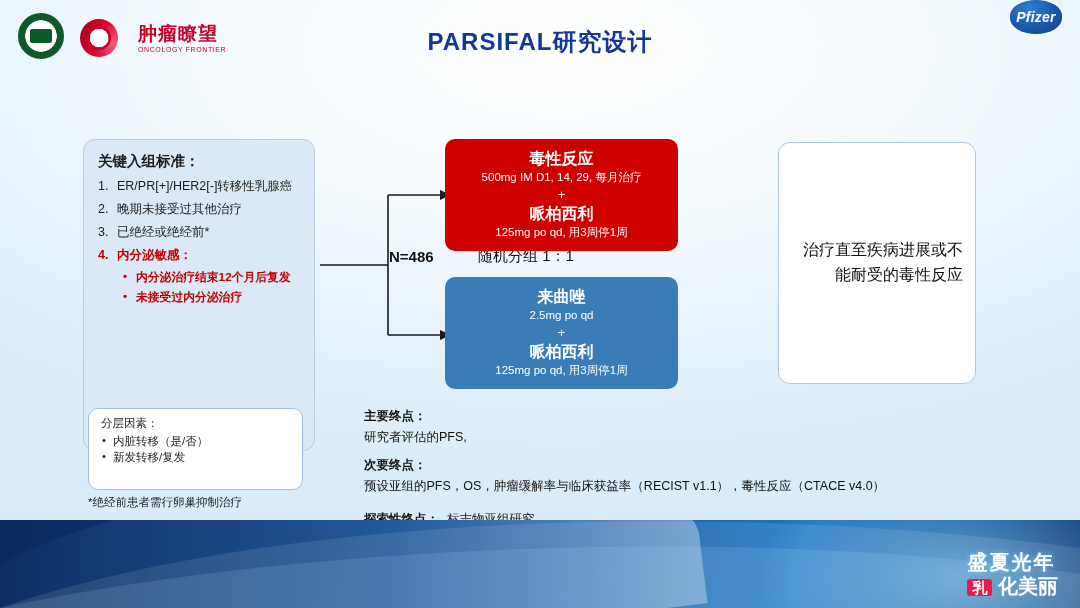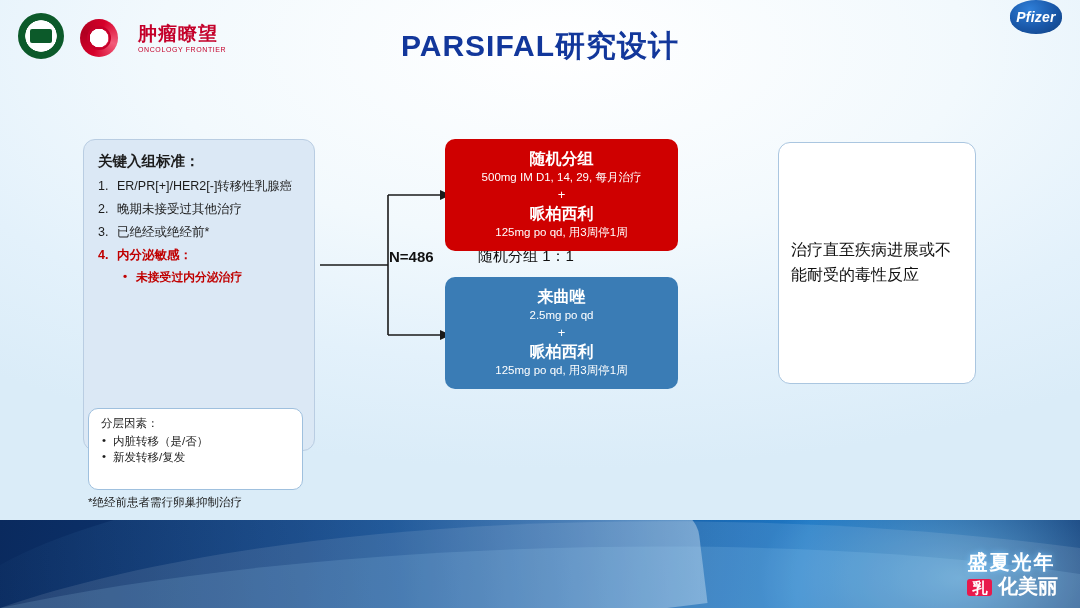--- a/index.html
+++ b/index.html
@@ -68,21 +68,21 @@
   .logo-pfizer {
     position:absolute; right:18px; top:0; width:52px; height:34px;
     border-radius:50%/46%;
     background:radial-gradient(ellipse at 38% 28%, #2f7fd8 0%, #1957a8 55%, #10407f 100%);
     color:#ffffff; font-style:italic; font-weight:bold; font-size:14px;
     display:flex; align-items:center; justify-content:center;
     letter-spacing:0.2px;
   }
   .slide-title {
     position:absolute; left:0; top:26px; width:1080px; text-align:center;
-    font-size:30px; font-weight:bold; color:#12379b;
+    font-size:24px; font-weight:bold; color:#12379b;
     letter-spacing:1px;
   }
   
   .criteria-box {
     position:absolute; left:83px; top:139px; width:232px; height:312px;
     background:#dbe8f5; border:1px solid #b9cde2; border-radius:12px;
     box-sizing:border-box; padding:12px 12px 8px 14px;
   }
   .criteria-title { font-size:14.5px; font-weight:bold; color:#1c1c1c; margin-bottom:6px; }
   .criteria-list { list-style:none; margin:0; padding:0; }
@@ -136,21 +136,21 @@
   .arm .dose { font-size:11.5px; line-height:1.5; }
   .arm .plus { font-size:13px; line-height:1.35; }
   
   .outcome-box {
     position:absolute; left:778px; top:142px; width:198px; height:242px;
     background:#ffffff; border:1px solid #aac6e0; border-radius:12px;
     box-sizing:border-box;
     display:flex; align-items:center; justify-content:center; padding:0 12px;
   }
   .outcome-text {
-    font-size:16px; color:#111; line-height:1.55; text-align:left;
+    font-size:16px; color:#111; line-height:1.55; text-align:right;
   }
   
   .endpoints { position:absolute; left:364px; top:408px; width:690px; }
   .ep-row { margin-bottom:4px; }
   .ep-head { font-size:12.5px; font-weight:bold; color:#111; }
   .ep-body { font-size:12.5px; color:#111; line-height:1.55; margin:3px 0 10px 0; }
   .ep-inline { display:flex; gap:8px; align-items:baseline; margin-top:14px; }
   
   .art-badge {
     position:absolute; right:22px; bottom:12px; text-align:left; line-height:1;
@@ -196,20 +196,21 @@
         <span>晚期未接受过其他治疗</span>
       </li>
       <li>
         <span class="num">3.</span>
         <span>已绝经或绝经前*</span>
       </li>
       <li class="red">
         <span class="num">4.</span>
         <span>内分泌敏感：</span>
         <ul class="sub-list">
+          <li>内分泌治疗结束12个月后复发</li>
           <li>未接受过内分泌治疗</li>
         </ul>
       </li>
     </ul>
   </div>
 
   <div class="strat-box">
     <div class="strat-title">分层因素：</div>
     <ul>
       <li>内脏转移（是/否）</li>
@@ -225,39 +226,53 @@
     <path d="M70 65 L122 65" stroke="#1a1a1a" stroke-width="1.6" fill="none"></path>
     <path d="M70 205 L122 205" stroke="#1a1a1a" stroke-width="1.6" fill="none"></path>
     <polygon points="122,60 133,65 122,70" fill="#1a1a1a"></polygon>
     <polygon points="122,200 133,205 122,210" fill="#1a1a1a"></polygon>
   </svg>
 
   <div class="nlabel">N=486</div>
   <div class="rand-label">随机分组 1：1</div>
 
   <div class="arm arm-a">
-    <div class="drug">随机分组</div>
+    <div class="drug">毒性反应</div>
     <div class="dose">500mg IM D1, 14, 29, 每月治疗</div>
     <div class="plus">+</div>
     <div class="drug">哌柏西利</div>
     <div class="dose">125mg po qd, 用3周停1周</div>
   </div>
 
   <div class="arm arm-b">
     <div class="drug">来曲唑</div>
     <div class="dose">2.5mg po qd</div>
     <div class="plus">+</div>
     <div class="drug">哌柏西利</div>
     <div class="dose">125mg po qd, 用3周停1周</div>
   </div>
 
   <div class="outcome-box">
     <div class="outcome-text">治疗直至疾病进展或不能耐受的毒性反应</div>
   </div>
 
+  <div class="endpoints">
+    <div class="ep-row">
+      <div class="ep-head">主要终点：</div>
+      <div class="ep-body">研究者评估的PFS,</div>
+    </div>
+    <div class="ep-row">
+      <div class="ep-head">次要终点：</div>
+      <div class="ep-body">预设亚组的PFS，OS，肿瘤缓解率与临床获益率（RECIST v1.1），毒性反应（CTACE v4.0）</div>
+    </div>
+    <div class="ep-inline">
+      <div class="ep-head">探索性终点：</div>
+      <div class="ep-head" style="font-weight:normal;">标志物亚组研究</div>
+    </div>
+  </div>
 
   <div class="bottom-band"></div>
   <svg class="band-curve" viewBox="0 0 1080 120" preserveAspectRatio="none">
     <path d="M0 120 C 260 30, 700 10, 1080 60 L1080 120 Z" fill="rgba(255,255,255,0.10)"></path>
     <path d="M0 120 C 300 55, 760 38, 1080 86 L1080 120 Z" fill="rgba(180,225,255,0.14)"></path>
   </svg>
 
   <div class="art-badge">
     <div class="art-line1">盛夏光年</div>
     <div class="art-line2">

